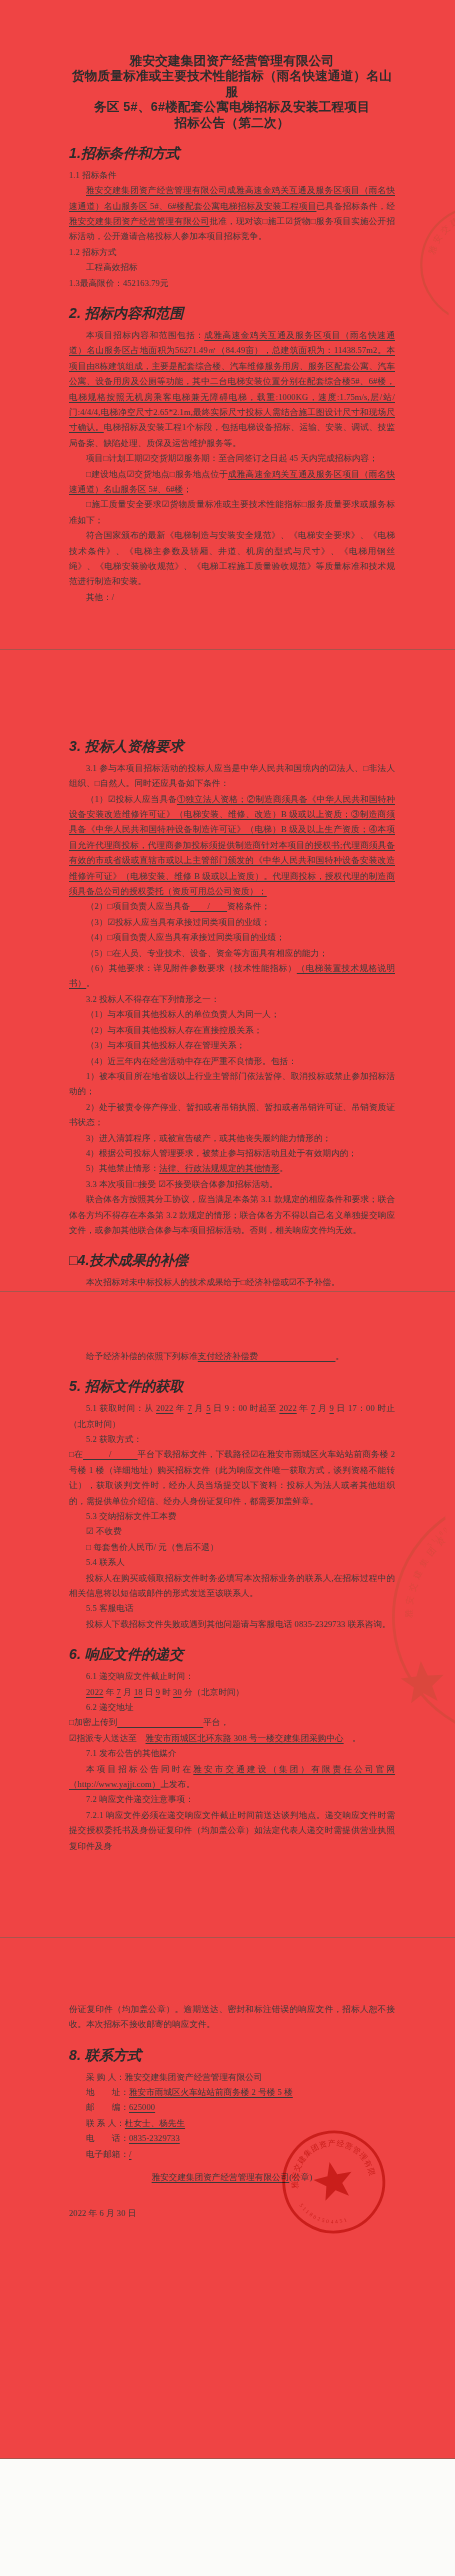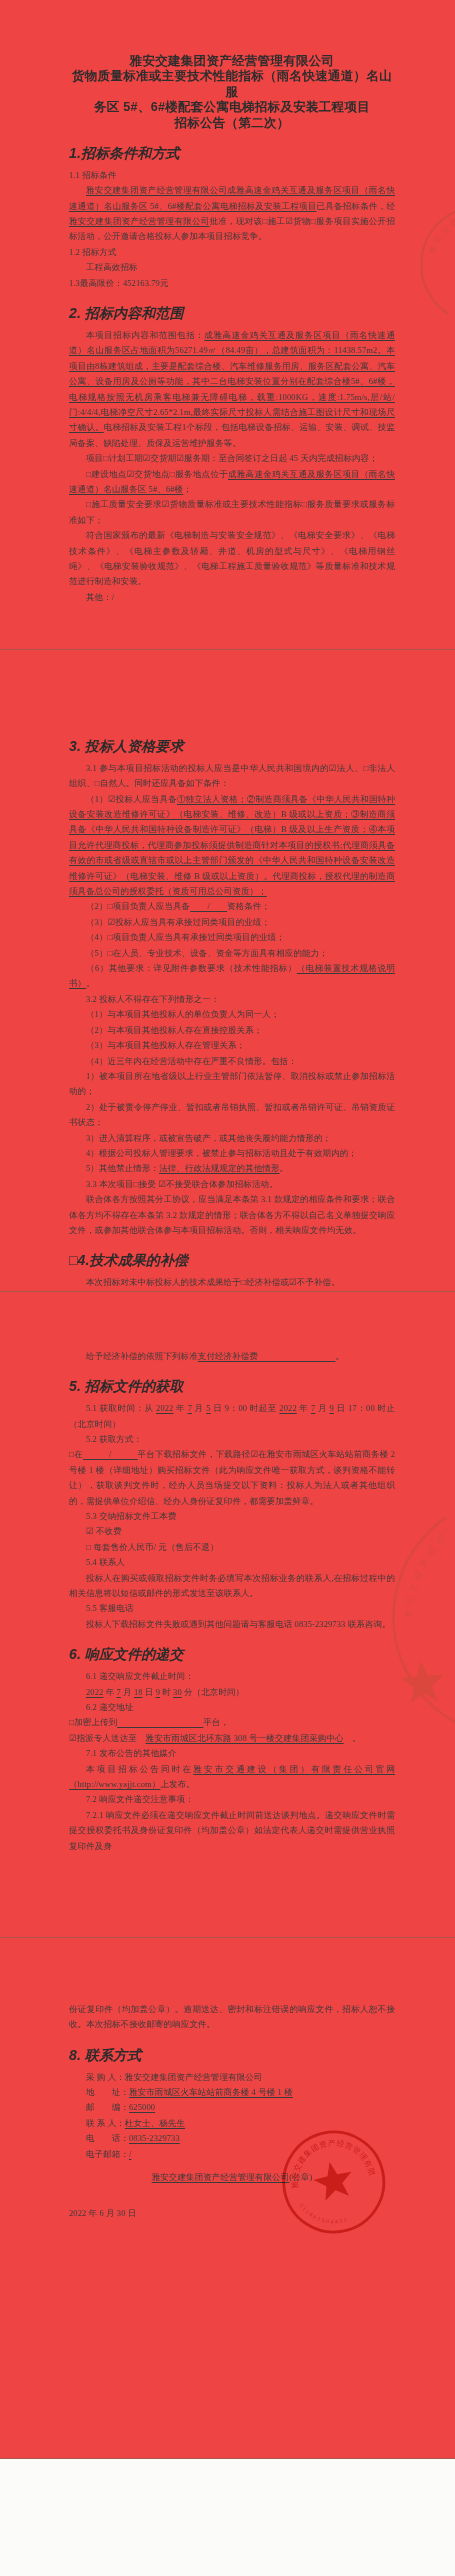--- a/index.html
+++ b/index.html
@@ -129,21 +129,21 @@
             <circle class="seal-stroke" cx="265" cy="215" r="212" stroke-width="5"></circle>
             <text class="seal-text" font-size="15" letter-spacing="8"><textPath href="#a2" startOffset="14">雅安交建集团资产经营管理有限公司</textPath></text>
             <text class="seal-text" font-size="11" letter-spacing="4"><textPath href="#a3" startOffset="150">51180250445</textPath></text>
             <polygon class="seal-text" points="95,278 105,304.2 133,305.6 111.2,323.3 118.5,350.4 95,335 71.5,350.4 78.8,323.3 57,305.6 85,304.2"></polygon>
           </svg></div>
       </section>
       <section class="page" style="height: 521px; padding-top: 64px;">
         <div class="blk t-p"><span>份证复印件（均加盖公章）。逾期送达、密封和标注错误的响应文件，招标人恕不接收。本次招标不接收邮寄的响应文件。</span></div>
         <div class="blk t-h"><span>8.  联系方式</span></div>
         <div class="blk t-p ind"><span>采 购 人：</span><span>雅安交建集团资产经营管理有限公司</span></div>
-        <div class="blk t-p ind"><span>地　　址：</span><span class="u">雅安市雨城区火车站站前商务楼 4 号楼 1 楼</span></div>
+        <div class="blk t-p ind"><span>地　　址：</span><span class="u">雅安市雨城区火车站站前商务楼 2 号楼 5 楼</span></div>
         <div class="blk t-p ind"><span>邮　　编：</span><span class="u">625000</span></div>
         <div class="blk t-p ind"><span>联 系 人：</span><span class="u">杜女士、杨先生</span></div>
         <div class="blk t-p ind"><span>电　　话：</span><span class="u">0835-2329733</span></div>
         <div class="blk t-p ind"><span>电子邮箱：</span><span class="u">/</span></div>
         <div class="blk t-right"><span class="u">雅安交建集团资产经营管理有限公司</span><span>(公章)</span></div>
         <div class="blk t-right2"><span>2022 年 6 月 30 日</span></div>
         <div class="seal" id="seal-bottom"><svg xmlns="http://www.w3.org/2000/svg" width="108" height="108" viewBox="0 0 190 190">
             <defs>
               <path id="a4" d="M 31,95 A 64,64 0 1 1 159,95"></path>
               <path id="a5" d="M 22,95 A 73,73 0 0 0 168,95"></path>

